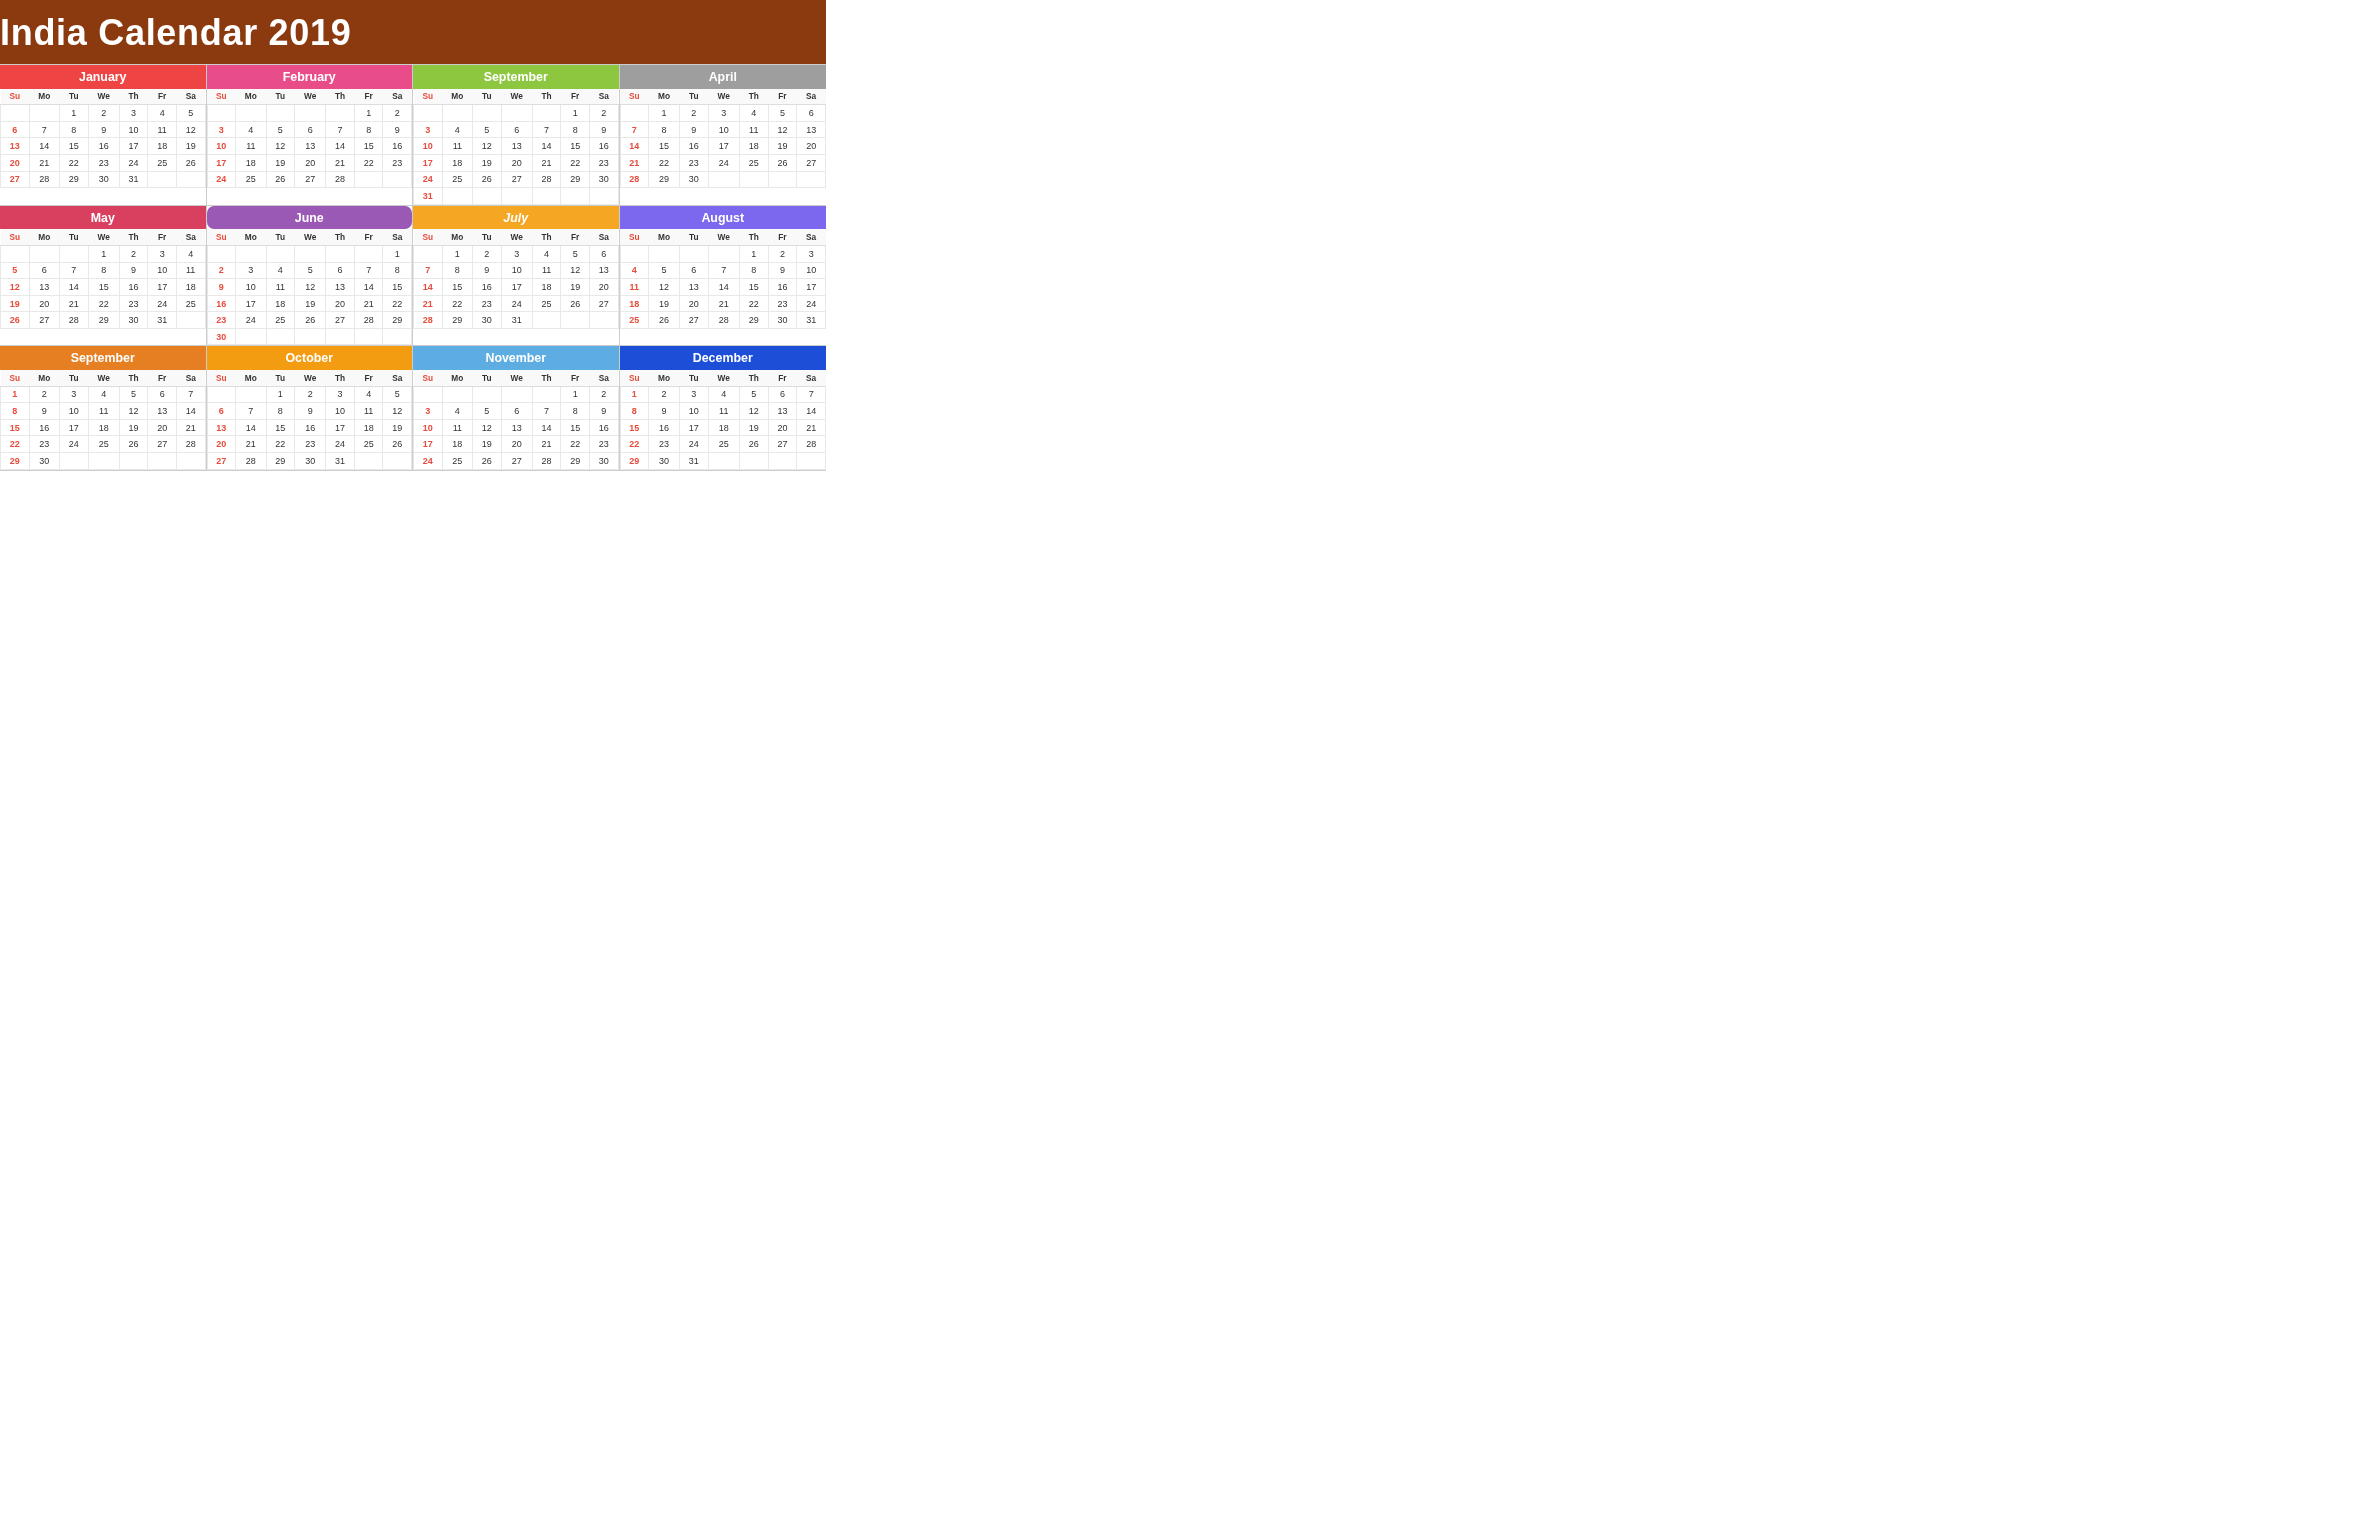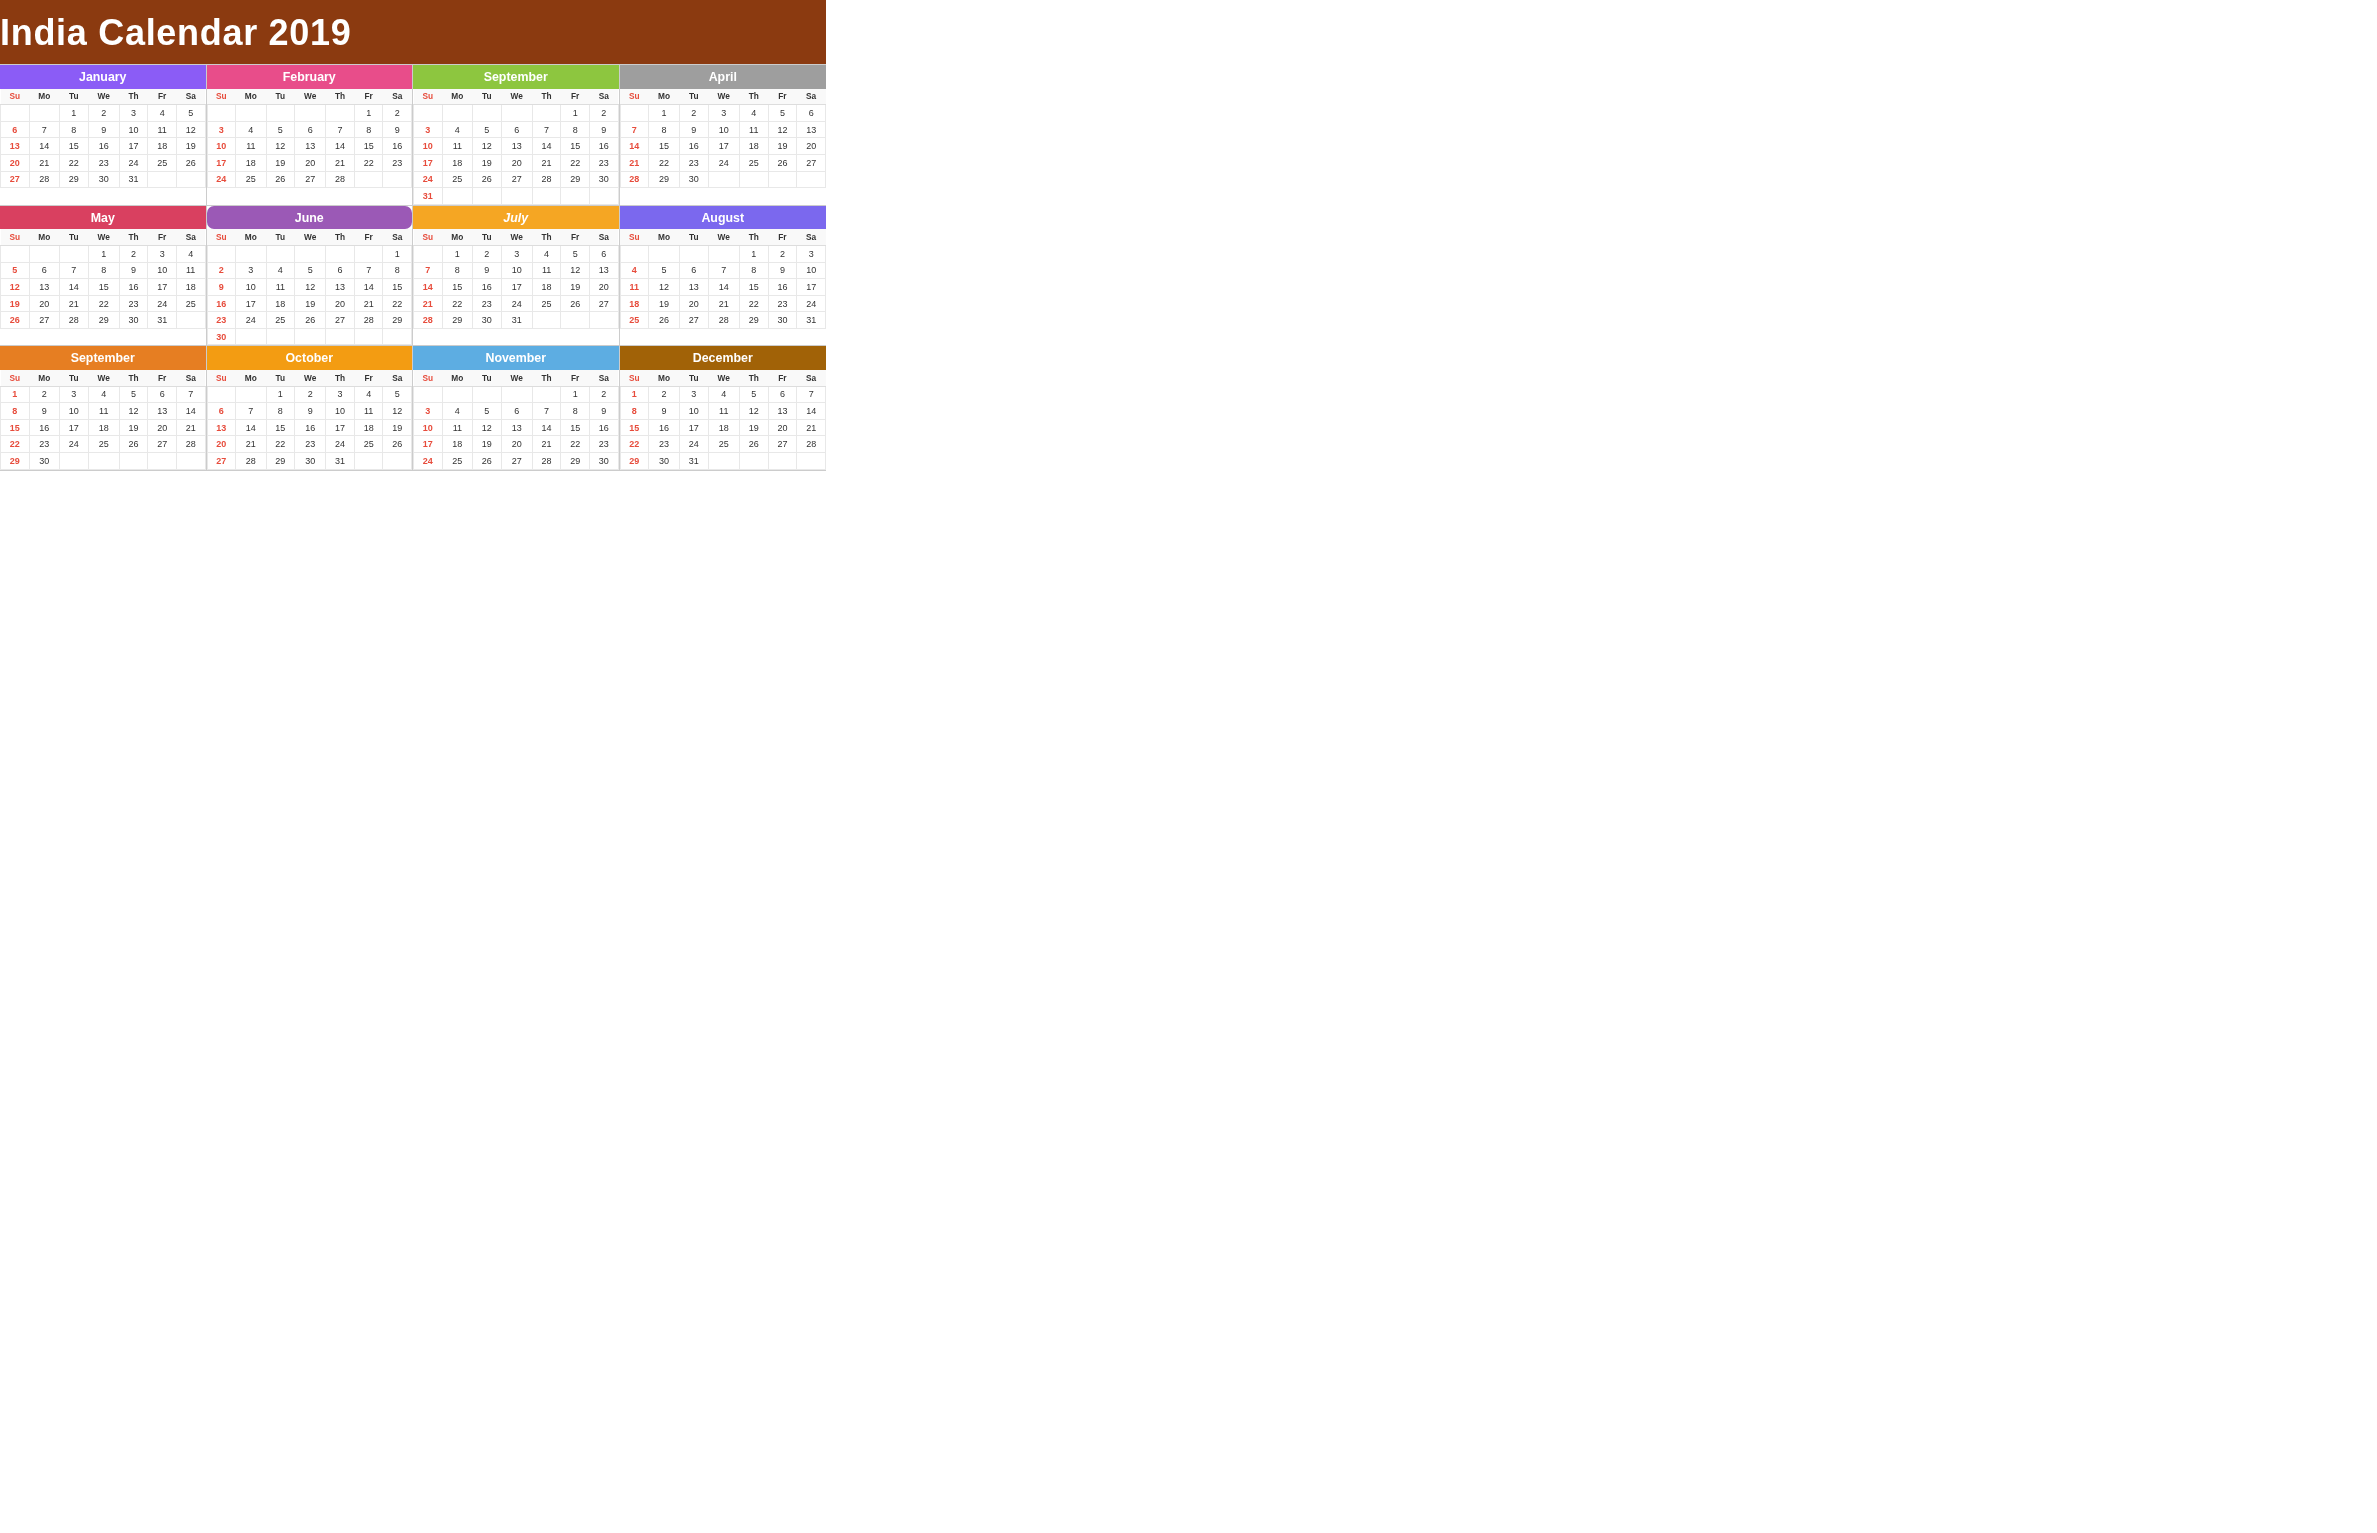--- a/index.html
+++ b/index.html
@@ -32,32 +32,32 @@
     .month-block:nth-child(4n) {
       border-right: none;
     }
     .month-header {
       text-align: center;
       padding: 4.8px 0;
       font-size: 12.4px;
       font-weight: bold;
       color: #fff;
     }
-    .month-january { background: #8b5cf6; }
+    .month-january { background: #ef4444; }
     .month-february { background: #E84D8A; }
     .month-march { background: #8DC63F; }
     .month-april { background: #9E9E9E; }
     .month-may { background: #D94060; }
     .month-june { background: #9B59B6; border-radius: 7px; }
     .month-july { background: #F5A623; font-style: italic; }
     .month-august { background: #7B68EE; }
     .month-september { background: #E67E22; }
     .month-october { background: #F39C12; }
     .month-november { background: #5DADE2; }
-    .month-december { background: #a16207; }
+    .month-december { background: #1d4ed8; }
 
     .cal-table {
       width: 100%;
       border-collapse: collapse;
       font-size: 9px;
       padding-left: 40px;
     }
     .cal-table thead tr th {
       text-align: center;
       padding: 2.8px 1.4px;

